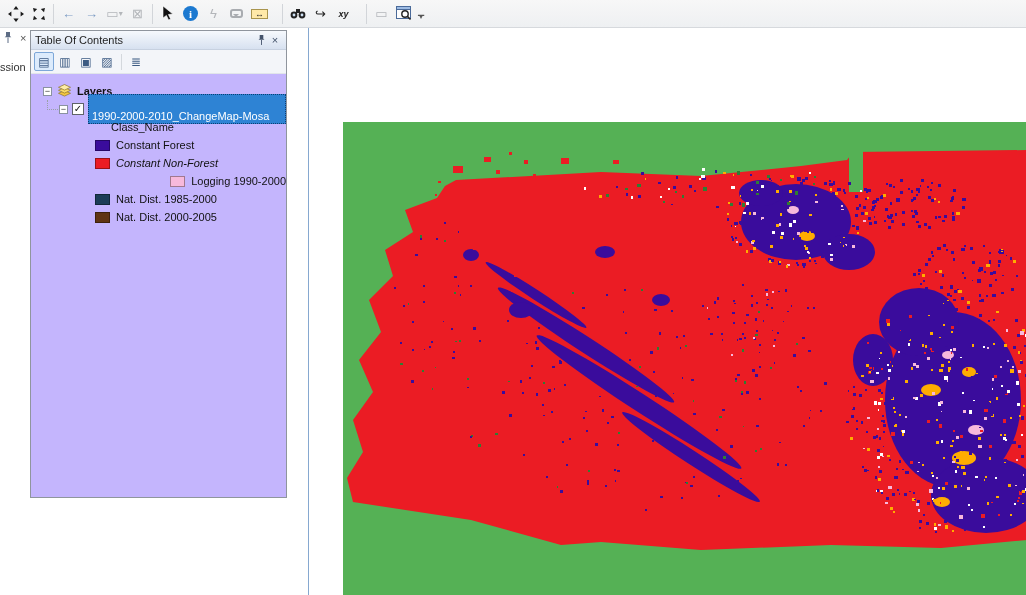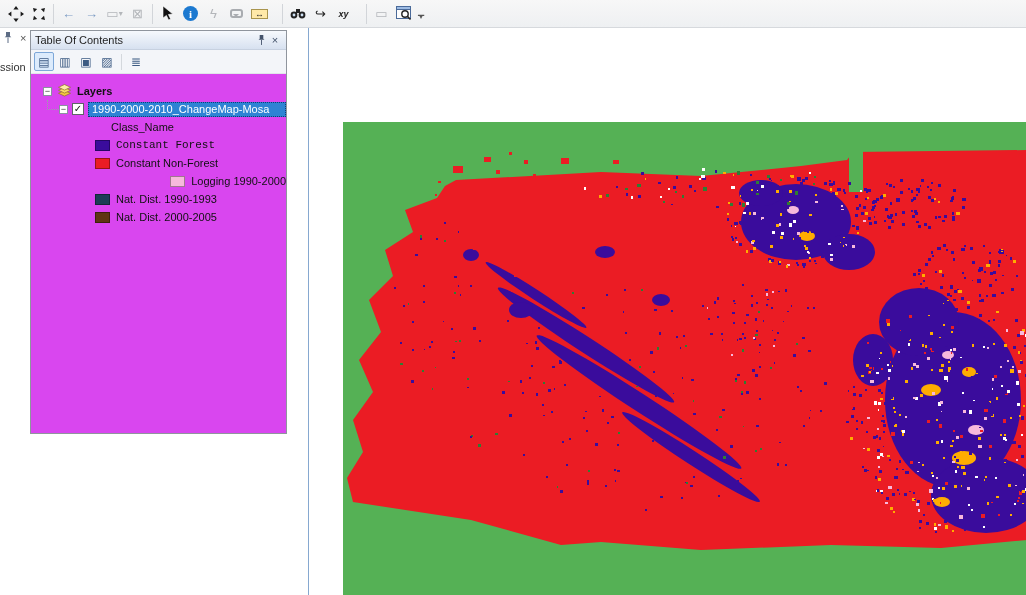--- a/index.html
+++ b/index.html
@@ -26,41 +26,41 @@
   .xy-text { font:bold italic 9px "Liberation Sans", sans-serif; color:#222; }
   .overflow-btn { display:flex; flex-direction:column; align-items:center; font-size:8px; color:#555;
     line-height:5px; margin-left:2px; }
 
   
   .mini-icons { position:absolute; left:3px; top:31px; display:flex; gap:7px; align-items:center;
     color:#555; font-size:11px; }
   .dock-tab { position:absolute; left:0px; top:61px; font-size:11px; color:#333; }
 
   
-  .toc { position:absolute; left:30px; top:30px; width:257px; height:404px;
-    border:1px solid #8f959d; background:#d946ef; display:flex; flex-direction:column; }
+  .toc { position:absolute; left:30px; top:30px; width:257px; height:468px;
+    border:1px solid #8f959d; background:#c4b5fd; display:flex; flex-direction:column; }
   .toc-title { height:19px; background:linear-gradient(#f6f9fd,#d7e1f0); border-bottom:1px solid #c7d1e0;
     display:flex; align-items:center; padding:0 4px; font-size:11px; color:#1e1e1e; }
   .toc-title .label { flex:1; }
   .toc-title .ticon { width:14px; display:flex; justify-content:center; color:#44536b; font-size:11px; }
   .toc-tools { height:24px; background:#f3f5f9; border-bottom:1px solid #e1e5ea;
     display:flex; align-items:center; padding:0 3px; gap:1px; }
   .toc-btn { width:20px; height:19px; display:flex; align-items:center; justify-content:center;
     font-size:12px; color:#3c5a82; border:1px solid transparent; border-radius:2px; }
   .toc-btn.active { background:#dcebfc; border-color:#7da7d8; }
   .toc-sep { width:1px; height:16px; background:#d4d8dd; margin:0 3px; }
 
   .tree { flex:1; position:relative; font-size:11px; color:#111; padding-top:8px; overflow:hidden; }
   .trow { height:18px; display:flex; align-items:center; }
   .expander { width:9px; height:9px; border:1px solid #8a92a0; background:#fff; color:#333;
     font-size:9px; line-height:7px; text-align:center; margin-right:4px; flex:none; }
   .checkbox { width:12px; height:12px; border:1px solid #5f6368; background:#fff; color:#111;
     font-size:10px; line-height:10px; text-align:center; margin-right:4px; flex:none; }
   .root-label { font-weight:bold; }
-  .layer-name { background:#2e83d4; color:#fff; border:1px dotted #0b3e75; padding:0 3px 1px 3px;
+  .layer-name { background:#2e83d4; color:#fff; border:1px dotted #0b3e75; padding:15px 3px 1px 3px;
     white-space:nowrap; overflow:hidden; flex:1; }
   .swatch { width:15px; height:11px; border:1px solid rgba(0,0,0,.35); margin-right:6px; flex:none; }
   .vline { position:absolute; left:16px; top:26px; height:10px; border-left:1px dotted #9aa0a8; }
   .hline { position:absolute; left:16px; top:35px; width:11px; border-top:1px dotted #9aa0a8; }
 
   
   .map { position:absolute; left:308px; top:28px; width:718px; height:567px; background:#fff;
     border-left:1px solid #86a8d0; }
   .map svg { display:block; }
   #speckles rect { shape-rendering:crispEdges; }
@@ -192,35 +192,35 @@
     <div class="trow" style="padding-left:28px;">
       <span class="expander">−</span>
       <span class="checkbox">✓</span>
       <span class="layer-name">1990-2000-2010_ChangeMap-Mosa</span>
     </div>
 
     <div class="trow" style="padding-left:80px;">
       <span>Class_Name</span>
     </div>
 
-    <div class="trow" style="padding-left:64px;font-family:Liberation Mono, monospace;">
+    <div class="trow" style="padding-left:64px;">
       <span class="swatch" style="background-color: rgb(58, 12, 156);"></span>
       <span>Constant Forest</span>
     </div>
-    <div class="trow" style="padding-left:64px;">
+    <div class="trow" style="padding-left:64px;font-style:italic;">
       <span class="swatch" style="background-color: rgb(235, 28, 36);"></span>
       <span>Constant Non-Forest</span>
     </div>
     <div class="trow" style="padding-left:64px;justify-content:flex-end;">
       <span class="swatch" style="background-color: rgb(247, 185, 220);"></span>
       <span>Logging 1990-2000</span>
     </div>
     <div class="trow" style="padding-left:64px;">
       <span class="swatch" style="background-color: rgb(28, 60, 86);"></span>
-      <span>Nat. Dist. 1990-1993</span>
+      <span>Nat. Dist. 1985-2000</span>
     </div>
     <div class="trow" style="padding-left:64px;">
       <span class="swatch" style="background-color: rgb(95, 52, 19);"></span>
       <span>Nat. Dist. 2000-2005</span>
     </div>
   </div>
 </div>
 
 <div class="map">
   <svg width="718" height="567" viewBox="308 28 718 567">

